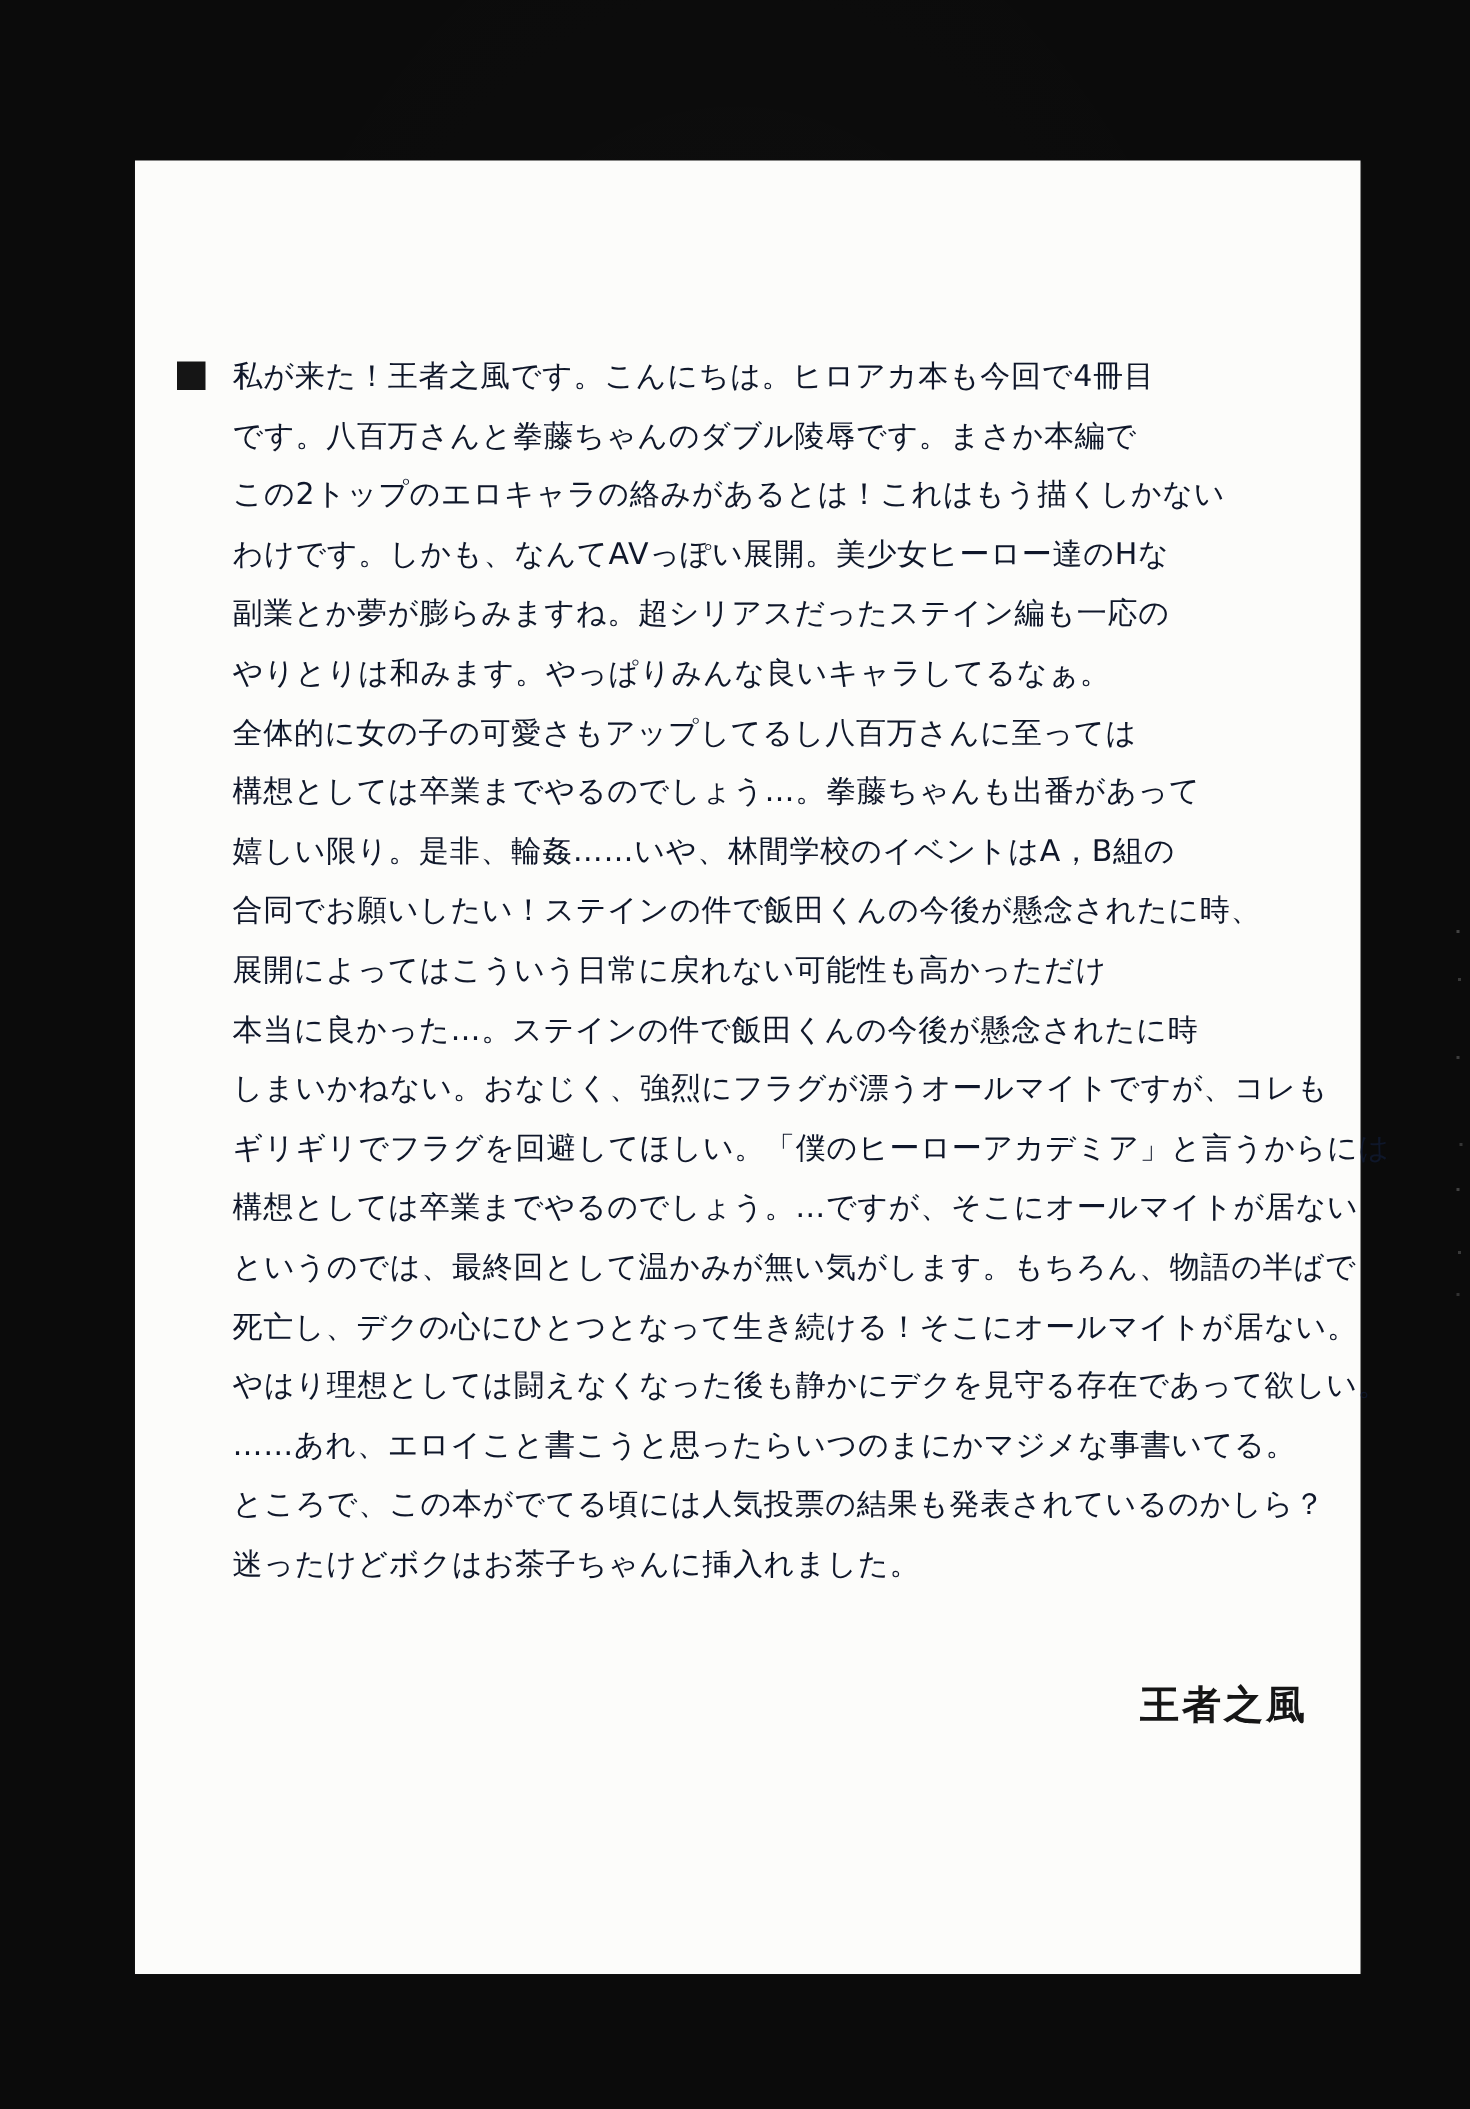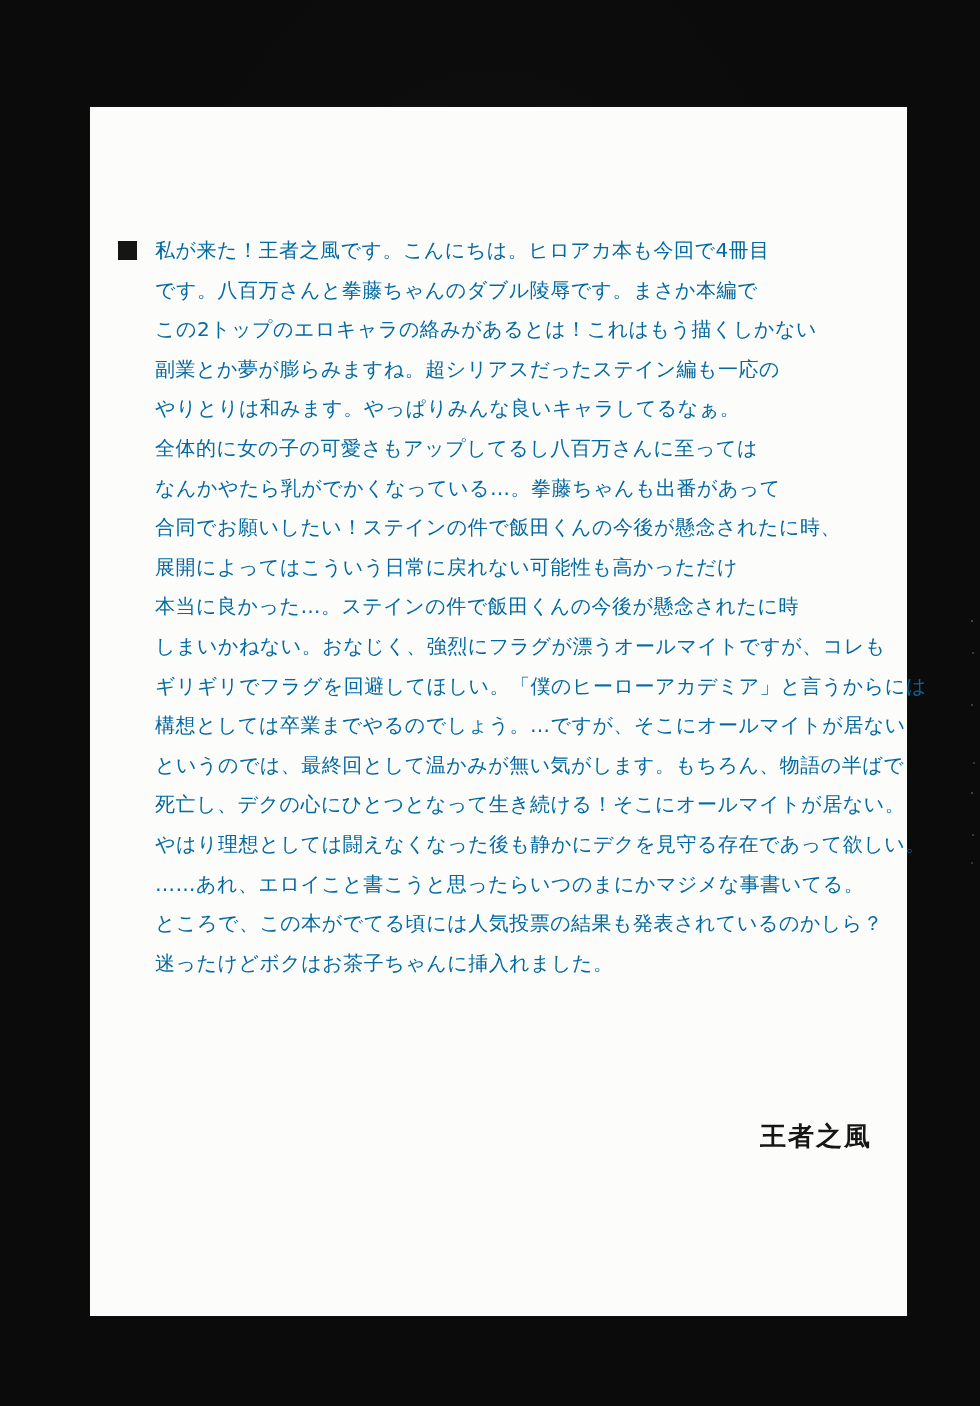--- a/index.html
+++ b/index.html
@@ -41,21 +41,21 @@
   .text-block {
     position: absolute;
     left: 65px;
     top: 124px;
   }
   .text-block .line {
     height: 39.6px;
     line-height: 39.6px;
     font-size: 20px;
     letter-spacing: 0.5px;
-    color: #0369a1;
+    color: #0f172a;
     white-space: nowrap;
     font-weight: 500;
   }
   .signature {
     position: absolute;
     left: 670px;
     top: 1012px;
     font-size: 26px;
     font-weight: bold;
     letter-spacing: 2px;
@@ -93,24 +93,26 @@
 
 <div class="scan-bg"></div>
 
 <div class="paper">
   <div class="bullet"></div>
 
   <div class="text-block">
     <div class="line">私が来た！王者之風です。こんにちは。ヒロアカ本も今回で4冊目</div>
     <div class="line">です。八百万さんと拳藤ちゃんのダブル陵辱です。まさか本編で</div>
     <div class="line">この2トップのエロキャラの絡みがあるとは！これはもう描くしかない</div>
+    <div class="line">わけです。しかも、なんてAVっぽい展開。美少女ヒーロー達のHな</div>
     <div class="line">副業とか夢が膨らみますね。超シリアスだったステイン編も一応の</div>
     <div class="line">やりとりは和みます。やっぱりみんな良いキャラしてるなぁ。</div>
     <div class="line">全体的に女の子の可愛さもアップしてるし八百万さんに至っては</div>
-    <div class="line">なんかやたら乳がでかくなっている…。拳藤ちゃんも出番があって</div>
+    <div class="line">構想としては卒業までやるのでしょう…。拳藤ちゃんも出番があって</div>
+    <div class="line">嬉しい限り。是非、輪姦……いや、林間学校のイベントはA，B組の</div>
     <div class="line">合同でお願いしたい！ステインの件で飯田くんの今後が懸念されたに時、</div>
     <div class="line">展開によってはこういう日常に戻れない可能性も高かっただけ</div>
     <div class="line">本当に良かった…。ステインの件で飯田くんの今後が懸念されたに時</div>
     <div class="line">しまいかねない。おなじく、強烈にフラグが漂うオールマイトですが、コレも</div>
     <div class="line">ギリギリでフラグを回避してほしい。「僕のヒーローアカデミア」と言うからには</div>
     <div class="line">構想としては卒業までやるのでしょう。…ですが、そこにオールマイトが居ない</div>
     <div class="line">というのでは、最終回として温かみが無い気がします。もちろん、物語の半ばで</div>
     <div class="line">死亡し、デクの心にひとつとなって生き続ける！そこにオールマイトが居ない。</div>
     <div class="line">やはり理想としては闘えなくなった後も静かにデクを見守る存在であって欲しい。</div>
     <div class="line">……あれ、エロイこと書こうと思ったらいつのまにかマジメな事書いてる。</div>

